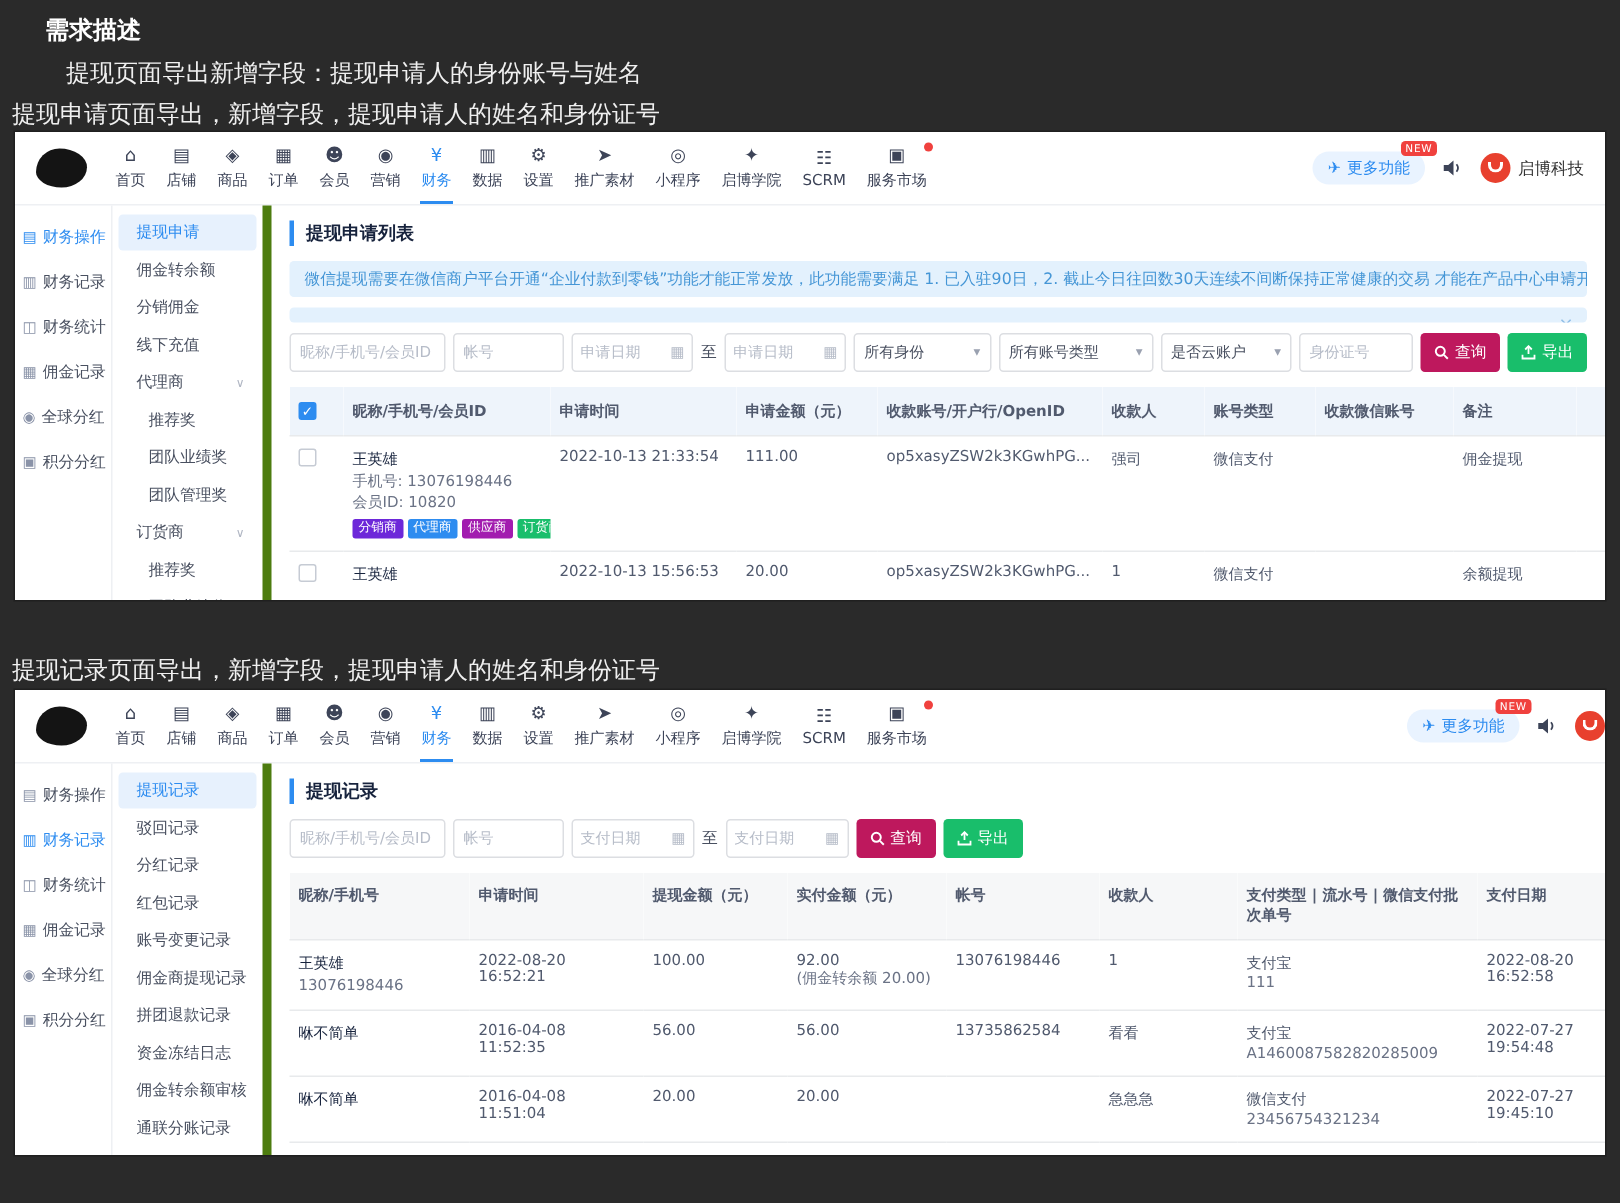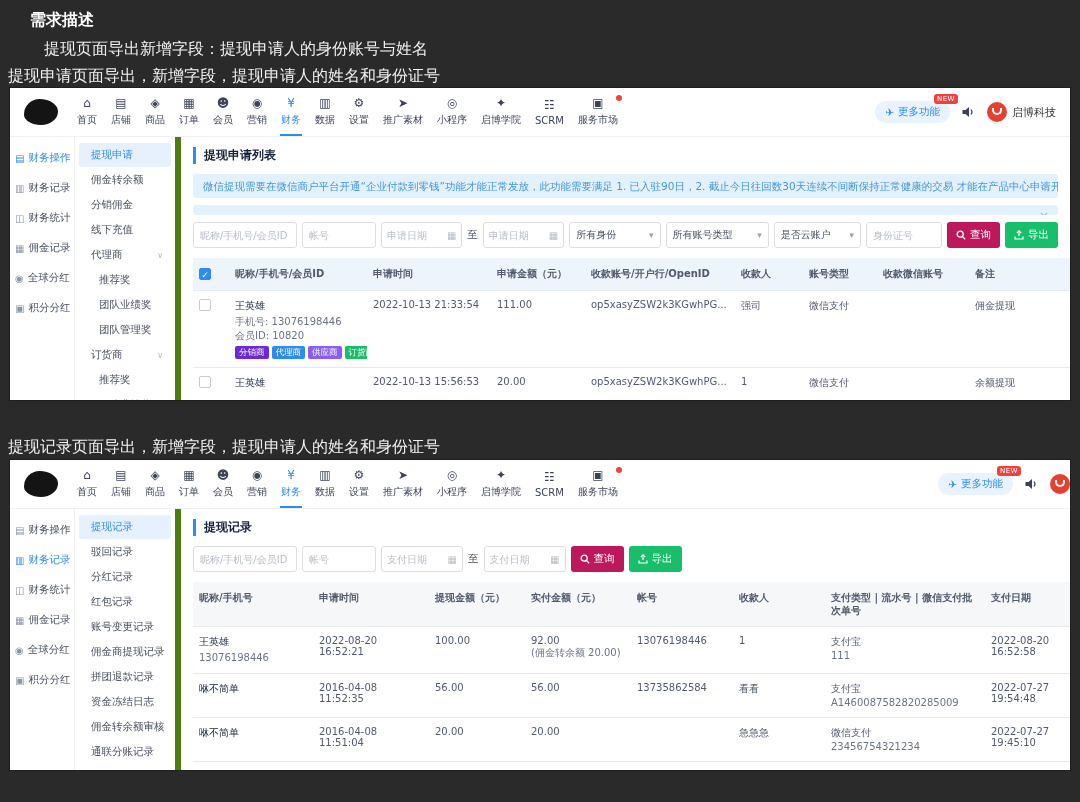--- a/index.html
+++ b/index.html
@@ -73,21 +73,21 @@
   #shot1 th{background:#eef4fb}
   #shot2 th{background:#f6f7f8;white-space:normal;line-height:13px;vertical-align:top}
   td{font-size:10px;color:#515a6e;padding:8px 6px;border-bottom:1px solid #e8eaec;vertical-align:top;overflow:hidden}
   .ellip{white-space:nowrap;text-overflow:ellipsis}
   .cb{display:inline-block;width:12px;height:12px;border:1px solid #c6cbd4;border-radius:2px;background:#fff;font-size:9px;line-height:12px;text-align:center;color:#fff;cursor:pointer;box-sizing:border-box}
   .cb.checked{background:#2d8cf0;border-color:#2d8cf0}
   .m-name{color:#17233d;margin-bottom:2px}
   .m-sub{color:#6b7386;line-height:14px}
   .tags{margin-top:3px;white-space:nowrap}
   .tag{display:inline-block;color:#fff;font-size:8.5px;line-height:13px;padding:0 4px;border-radius:2px;margin-right:3px}
-  .tag.t0{background:#6d28d9}.tag.t1{background:#2d8cf0}.tag.t2{background:#8b5cf6}.tag.t3{background:#19be6b}
+  .tag.t0{background:#6d28d9}.tag.t1{background:#2d8cf0}.tag.t2{background:#a21caf}.tag.t3{background:#19be6b}
   .act{text-align:right}
   .cell-line2{color:#6b7386;line-height:13px;word-break:break-all}
   .t1c0{width:24px}.t1c1{width:126px}.t1c2{width:112px}.t1c3{width:82px}.t1c4{width:138px}.t1c5{width:56px}.t1c6{width:62px}.t1c7{width:80px}.t1c8{width:70px}.t1c9{width:70px}
   .t2c0{width:108px}.t2c1{width:104px}.t2c2{width:84px}.t2c3{width:94px}.t2c4{width:90px}.t2c5{width:80px}.t2c6{width:148px}.t2c7{width:80px}
 </style>
 </head>
 <body>
 
 <div class="desc-title">需求描述</div>
 <div class="desc-line line1">提现页面导出新增字段：提现申请人的身份账号与姓名</div>

